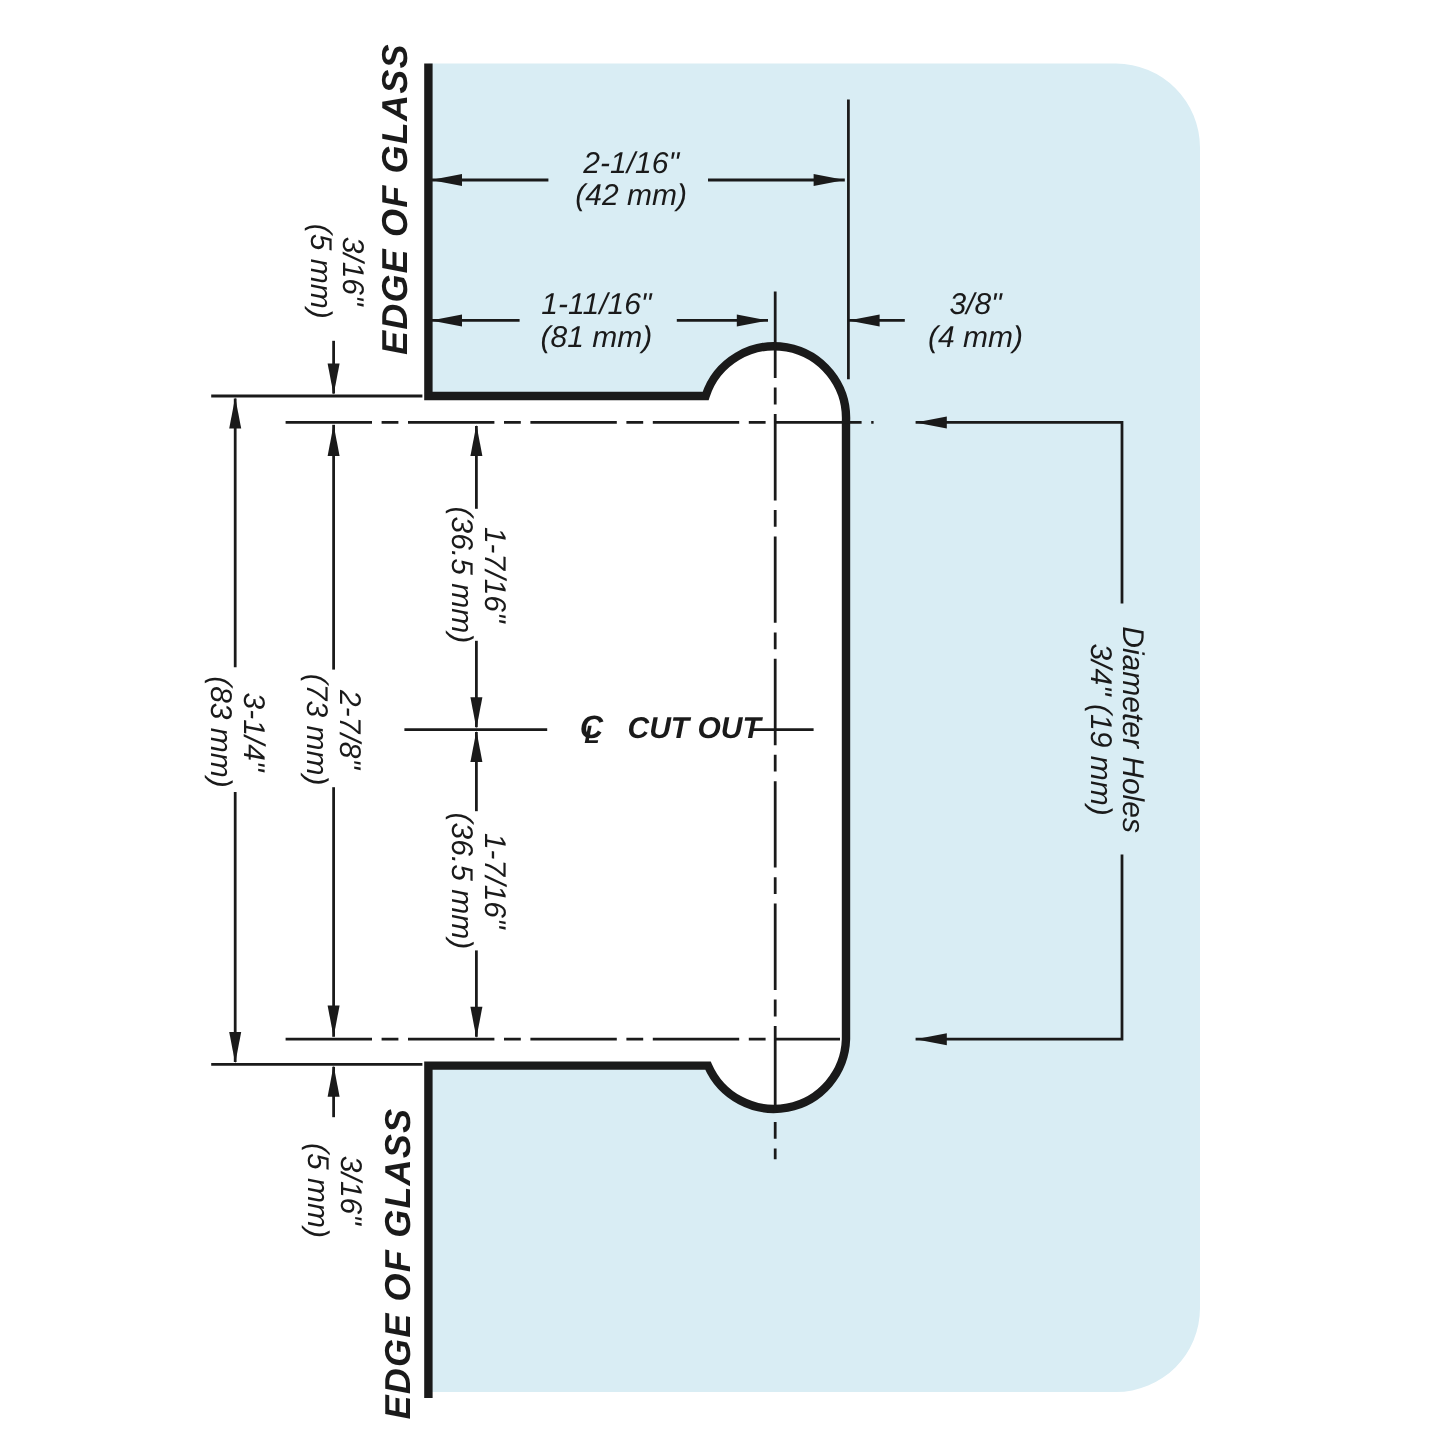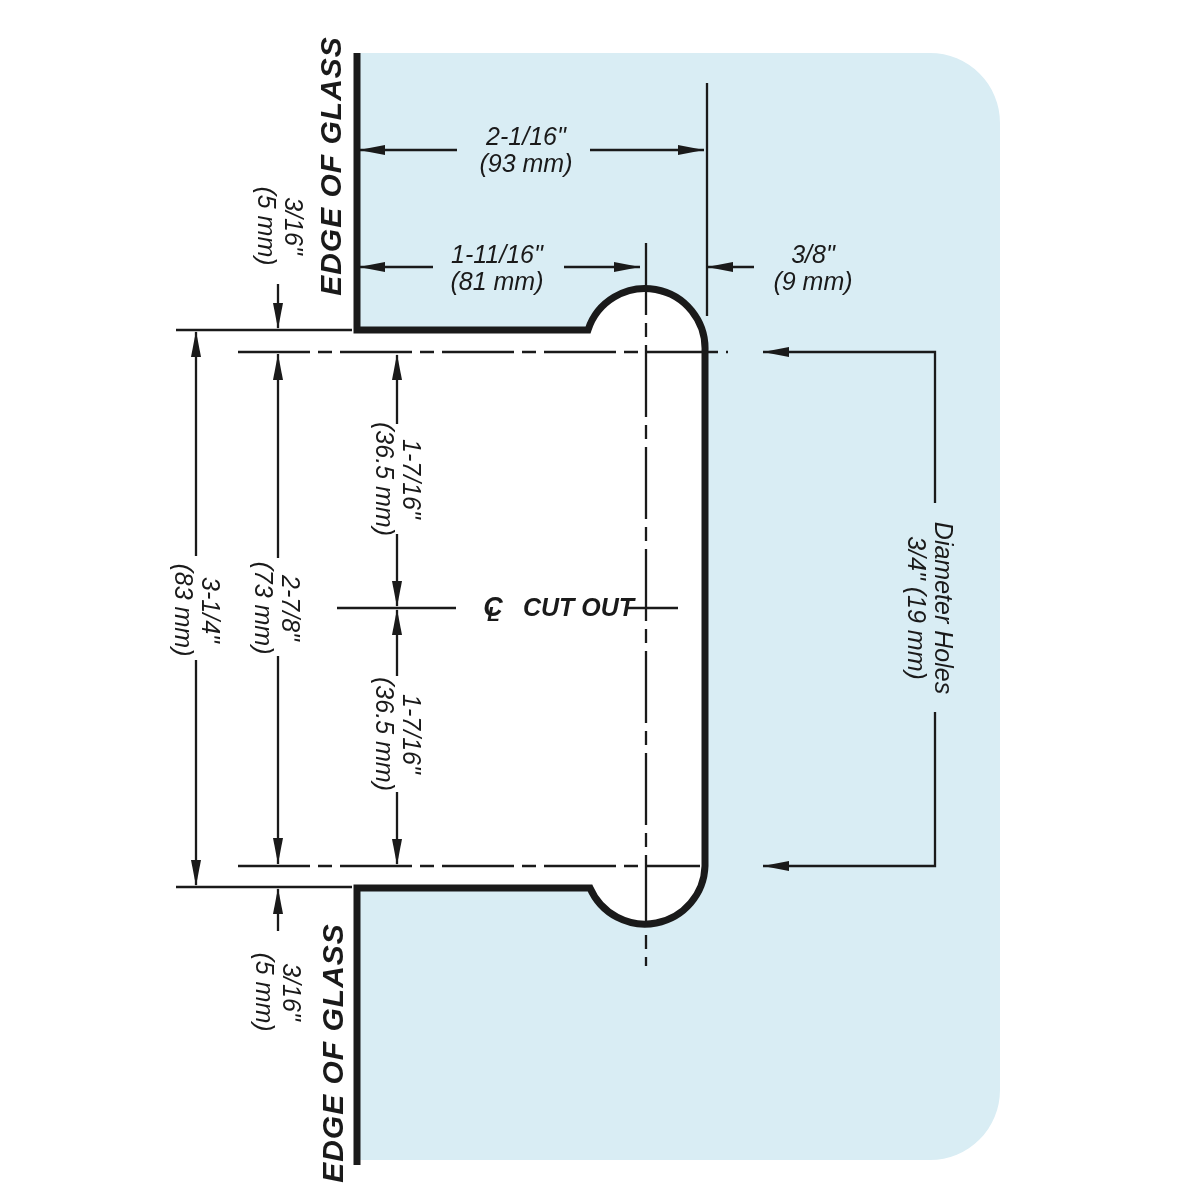--- a/index.html
+++ b/index.html
@@ -114,29 +114,29 @@
       <polygon points="397,609 392,635 402,635"></polygon>
       <polygon points="397,865 392,839 402,839"></polygon>
     </g>
   </svg>
 
   <div class="lbl rot-ccw edge-label" style="left:330px;top:166px">EDGE OF GLASS</div>
   <div class="lbl rot-ccw edge-label" style="left:332px;top:1053px">EDGE OF GLASS</div>
 
   <div class="lbl" style="left:526px;top:150px">
     <div>2-1/16"</div>
-    <div>(93 mm)</div>
+    <div>(42 mm)</div>
   </div>
   <div class="lbl" style="left:497px;top:268px">
     <div>1-11/16"</div>
     <div>(81 mm)</div>
   </div>
   <div class="lbl" style="left:813px;top:268px">
     <div>3/8"</div>
-    <div>(9 mm)</div>
+    <div>(4 mm)</div>
   </div>
 
   <div class="lbl rot-cw" style="left:280px;top:226px">
     <div>3/16"</div>
     <div>(5 mm)</div>
   </div>
   <div class="lbl rot-cw" style="left:398px;top:479px">
     <div>1-7/16"</div>
     <div>(36.5 mm)</div>
   </div>

